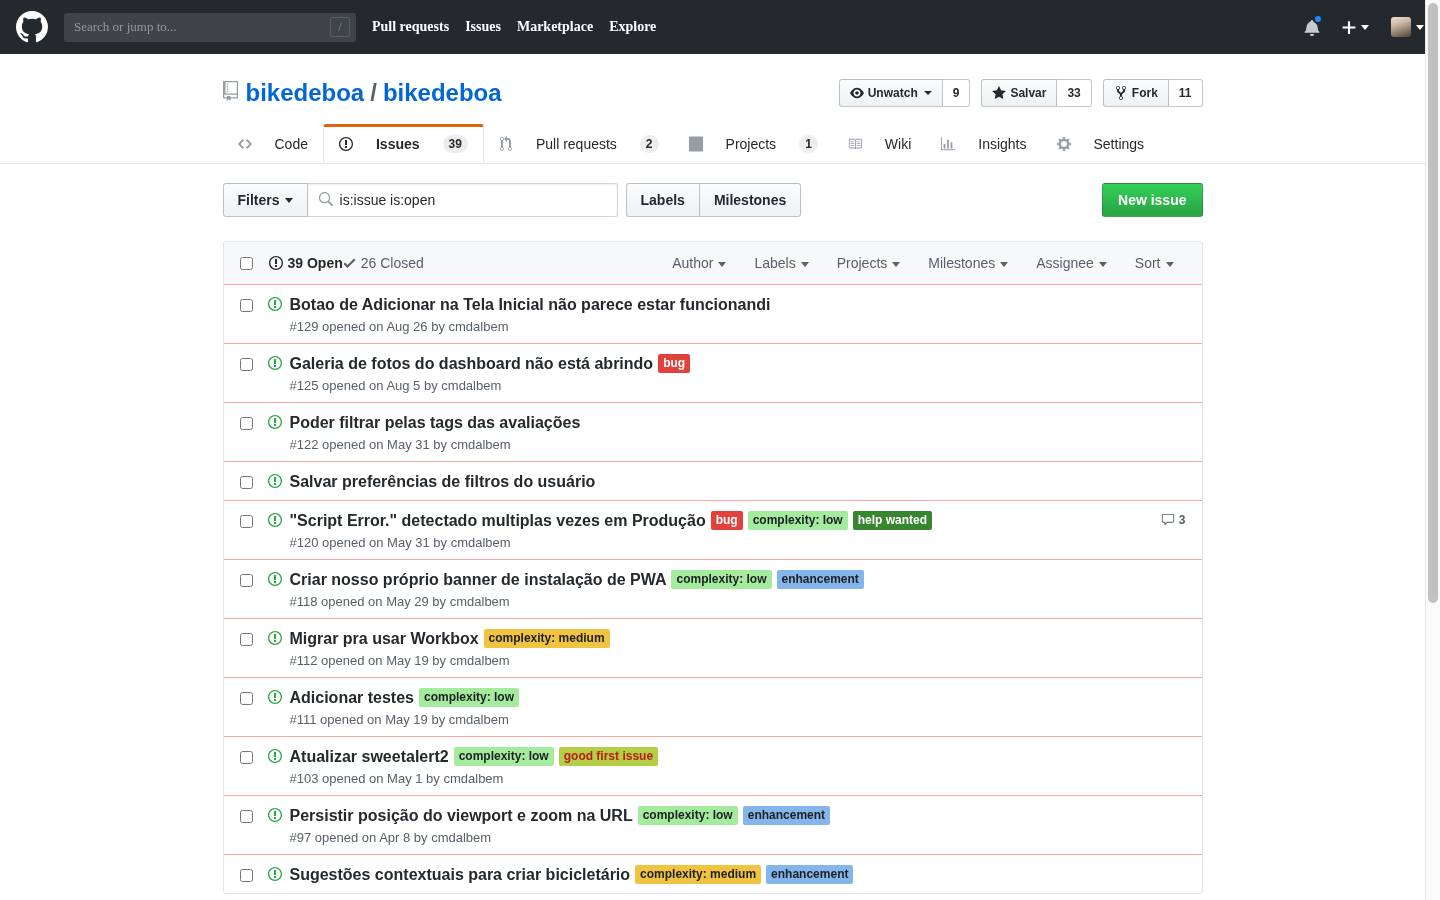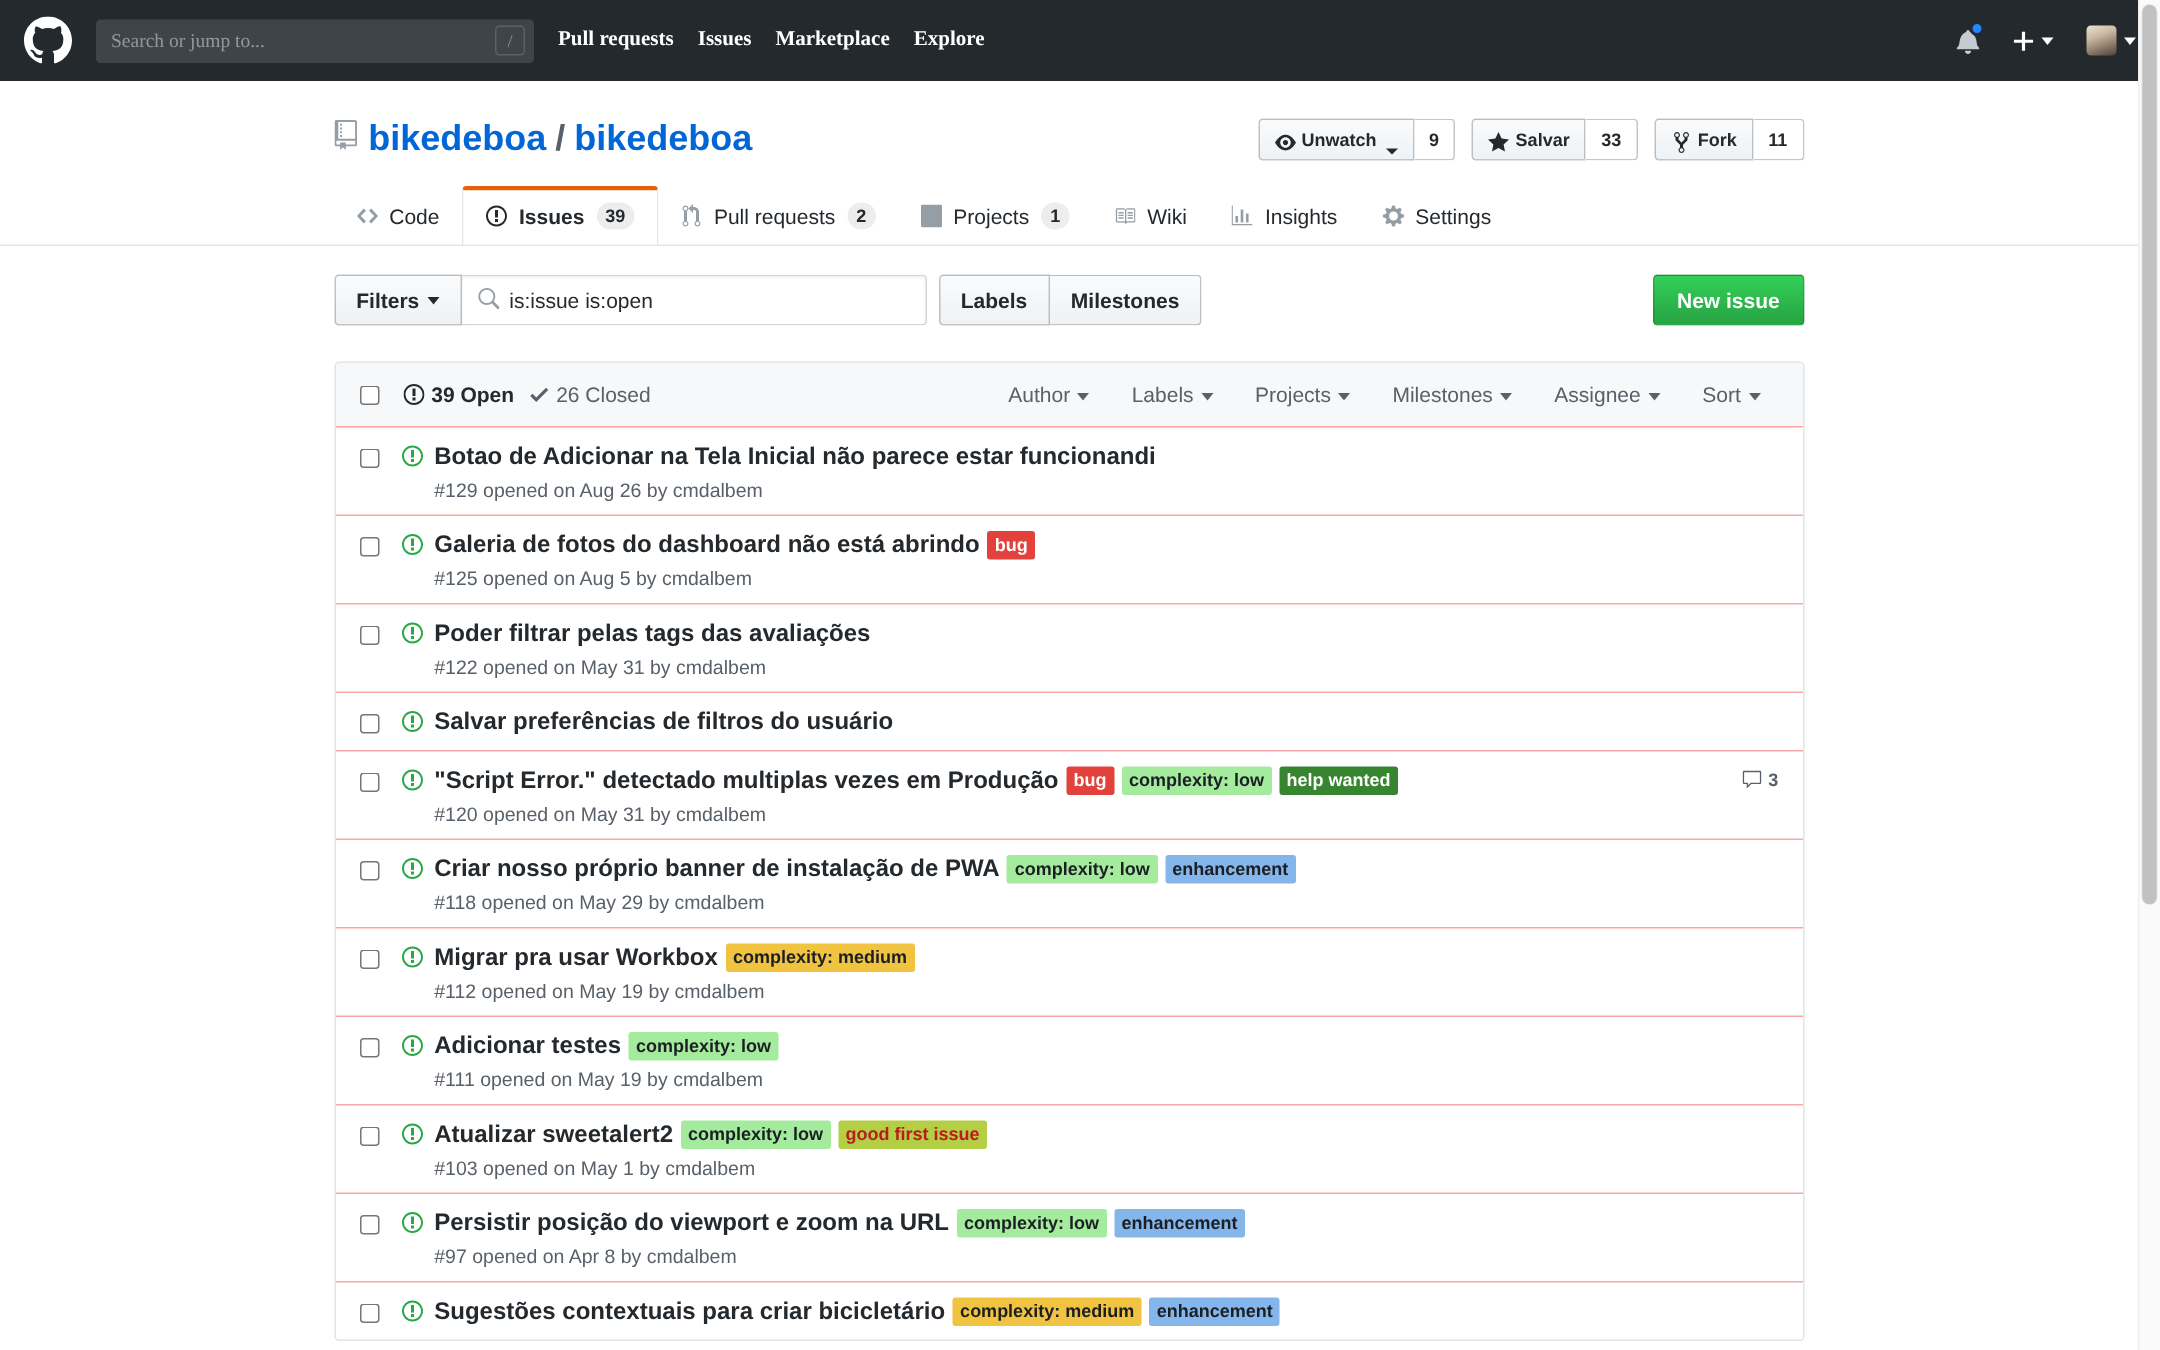--- a/index.html
+++ b/index.html
@@ -34,31 +34,31 @@
 
   
   .repo-head { display:flex; align-items:center; padding-top:25px; }
   .repo-title { display:flex; align-items:center; font-size:24px; }
   .repo-icon { color:#959da5; margin-right:8px; }
   .repo-owner, .repo-name { color:#0366d6; }
   .repo-name { font-weight:700; }
   .repo-sep { color:#586069; padding:0 6px; }
   .repo-actions { margin-left:auto; display:flex; gap:11px; }
   .btn-group { display:flex; }
-  .btn { display:flex; align-items:flex-end; gap:4px; background:linear-gradient(180deg,#fafbfc,#eff3f6 90%);
+  .btn { display:flex; align-items:center; gap:4px; background:linear-gradient(180deg,#fafbfc,#eff3f6 90%);
     border:1px solid rgba(27,31,35,.25); border-radius:3px 0 0 3px; color:#24292e;
     font-size:12px; font-weight:700; padding:3px 10px; line-height:20px; }
   .btn .caret { border-top-width:4px; margin-left:2px; }
   .social-count { background:#fff; border:1px solid rgba(27,31,35,.25); border-left:0;
     border-radius:0 3px 3px 0; font-size:12px; font-weight:700; padding:3px 10px; line-height:20px; }
 
   
   .tabs-bar { border-bottom:1px solid #e1e4e8; margin-top:17px; }
   .tabs { display:flex; }
-  .tab { display:flex; align-items:center; gap:8px; padding:10px 15px; font-size:14px; color:#24292e; }
+  .tab { display:flex; align-items:center; gap:23px; padding:10px 15px; font-size:14px; color:#24292e; }
   .tab .tab-icon { color:#959da5; display:flex; }
   .tab.active { background:#fff; font-weight:700; border:1px solid #e1e4e8; border-top:3px solid #e36209;
     border-radius:3px 3px 0 0; margin-bottom:-1px; padding:8px 15px 10px; }
   .tab.active .tab-icon { color:#24292e; }
   .counter { background:rgba(27,31,35,.08); border-radius:20px; font-size:12px; font-weight:600;
     padding:3px 6px; line-height:1; }
 
   
   .subnav { display:flex; align-items:flex-start; margin-top:19px; }
   .btn-lg { display:inline-flex; align-items:center; background:linear-gradient(180deg,#fafbfc,#eff3f6 90%);
@@ -75,21 +75,21 @@
   .milestones-btn { border-radius:0 3px 3px 0; border-left:0; }
   .new-issue-btn { margin-left:auto; background:linear-gradient(180deg,#34d058,#28a745 90%);
     border:1px solid rgba(27,31,35,.2); border-radius:3px; color:#fff; font-size:14px; font-weight:700;
     padding:6px 15px; line-height:20px; }
 
   
   .issues-box { margin-top:24px; border:1px solid #e1e4e8; border-radius:3px; }
   .box-header { display:flex; align-items:center; background:#f6f8fa; padding:13px 16px;
     border-radius:3px 3px 0 0; font-size:14px; }
   .box-header input { margin-right:16px; }
-  .open-link { display:flex; align-items:center; gap:5px; font-weight:700; color:#24292e; margin-right:10px; }
+  .open-link { display:flex; align-items:center; gap:5px; font-weight:700; color:#24292e; }
   .closed-link { display:flex; align-items:center; gap:5px; color:#586069; }
   .table-filters { margin-left:auto; display:flex; gap:28px; margin-right:12px; }
   .table-filter { background:none; border:none; color:#586069; font-size:14px; padding:0; }
   .table-filter .caret { color:#586069; }
 
   .issue-row { display:flex; align-items:flex-start; padding:9px 16px 8px; border-top:1px solid #fca5a5; }
   .issue-row input { margin:5px 15px 0 0; }
   .open-icon { color:#28a745; margin:2px 8px 0 0; display:flex; }
   .issue-main { flex:1; }
   .issue-title-line { display:flex; align-items:center; flex-wrap:wrap; }

